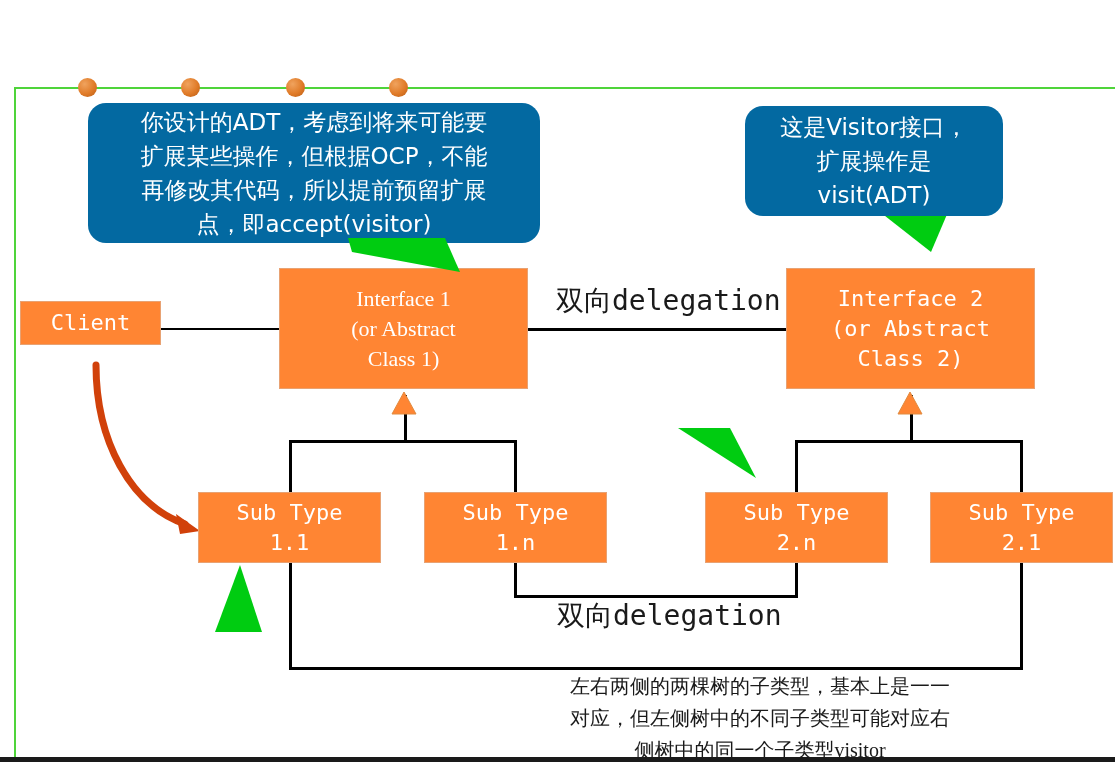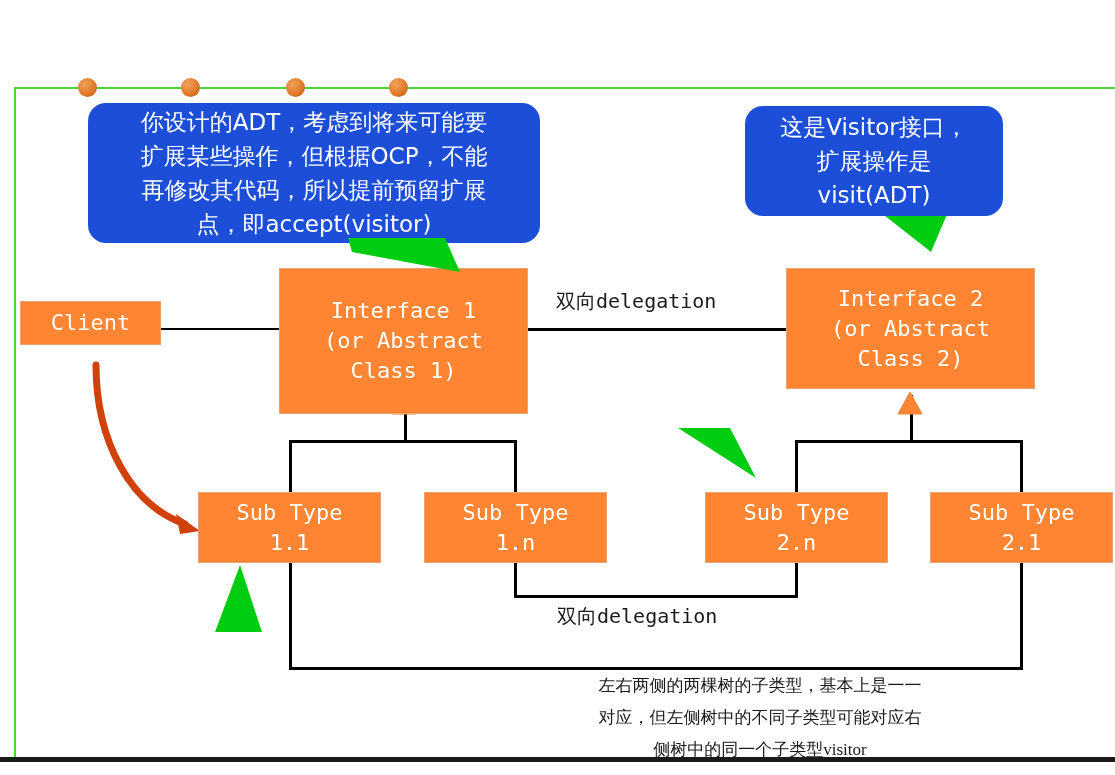--- a/index.html
+++ b/index.html
@@ -77,21 +77,21 @@
     align-items: center;
     justify-content: center;
     text-align: center;
     white-space: pre;
     box-sizing: border-box;
   }
 
   
   .callout {
     position: absolute;
-    background: #1d4ed8;
+    background: #0369a1;
     border-radius: 18px;
     color: #ffffff;
     font-family: "DejaVu Sans", sans-serif;
     font-size: 23px;
     line-height: 34px;
     display: flex;
     align-items: center;
     justify-content: center;
     text-align: center;
     box-sizing: border-box;
@@ -104,29 +104,29 @@
     position: absolute;
     background: #000000;
   }
   .ln-h { height: 3px; }
   .ln-v { width: 3px; }
 
   
   .lbl {
     position: absolute;
     font-family: "DejaVu Sans Mono", "Liberation Mono", monospace;
-    font-size: 20px;
+    font-size: 28px;
     line-height: 28px;
     color: #1a1a1a;
     white-space: nowrap;
   }
   .note-cn {
     position: absolute;
     font-family: "Liberation Serif", "DejaVu Serif", serif;
-    font-size: 17px;
+    font-size: 20px;
     line-height: 32px;
     color: #1a1a1a;
     text-align: center;
     white-space: pre-line;
   }
 
   svg.overlay {
     position: absolute;
     left: 0;
     top: 0;
@@ -181,21 +181,21 @@
 
     <polygon points="404,392 392,414 416,414" fill="#ff8533" stroke="#e08b40" stroke-width="1"></polygon>
     <polygon points="910,392 898,414 922,414" fill="#ff8533" stroke="#e08b40" stroke-width="1"></polygon>
 
     <path d="M 96,365 C 96,440 130,505 185,524" fill="none" stroke="#d1410a" stroke-width="7" stroke-linecap="round"></path>
     <polygon points="200,531 176,514 180,534" fill="#d1410a"></polygon>
   </svg>
 
   <div class="obox" style="left:20px; top:301px; width:141px; height:44px;">Client</div>
 
-  <div class="obox" style="left:279px; top:268px; width:249px; height:146px;">Interface 1
+  <div class="obox" style="left:279px; top:268px; width:249px; height:121px;font-family:Liberation Serif, serif;">Interface 1
 (or Abstract
 Class 1)</div>
 
   <div class="obox" style="left:786px; top:268px; width:249px; height:121px;">Interface 2
 (or Abstract
 Class 2)</div>
 
   <div class="obox" style="left:198px; top:492px; width:183px; height:71px;">Sub Type
 1.1</div>
 

